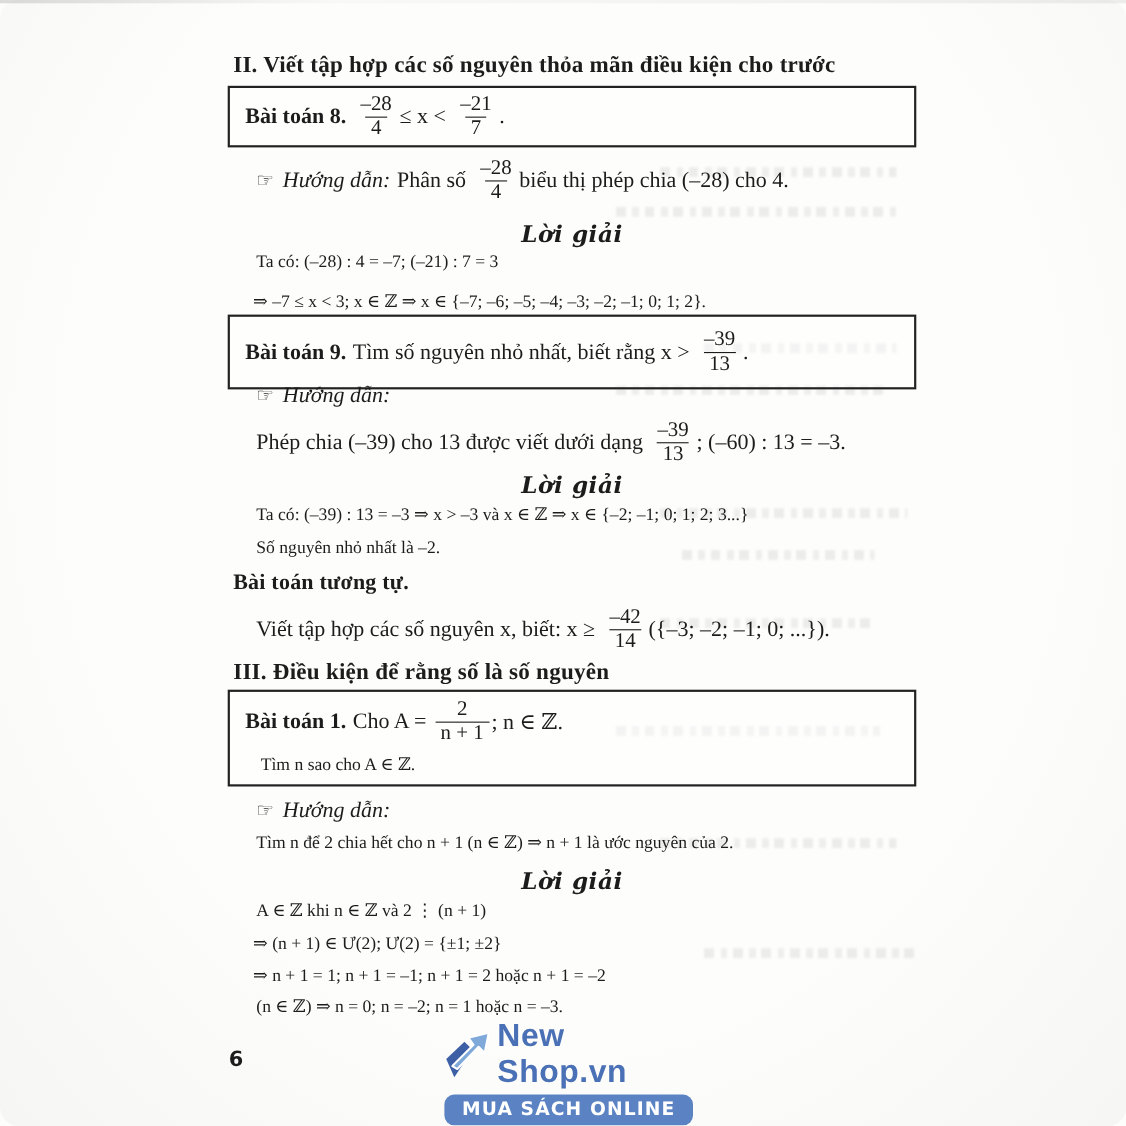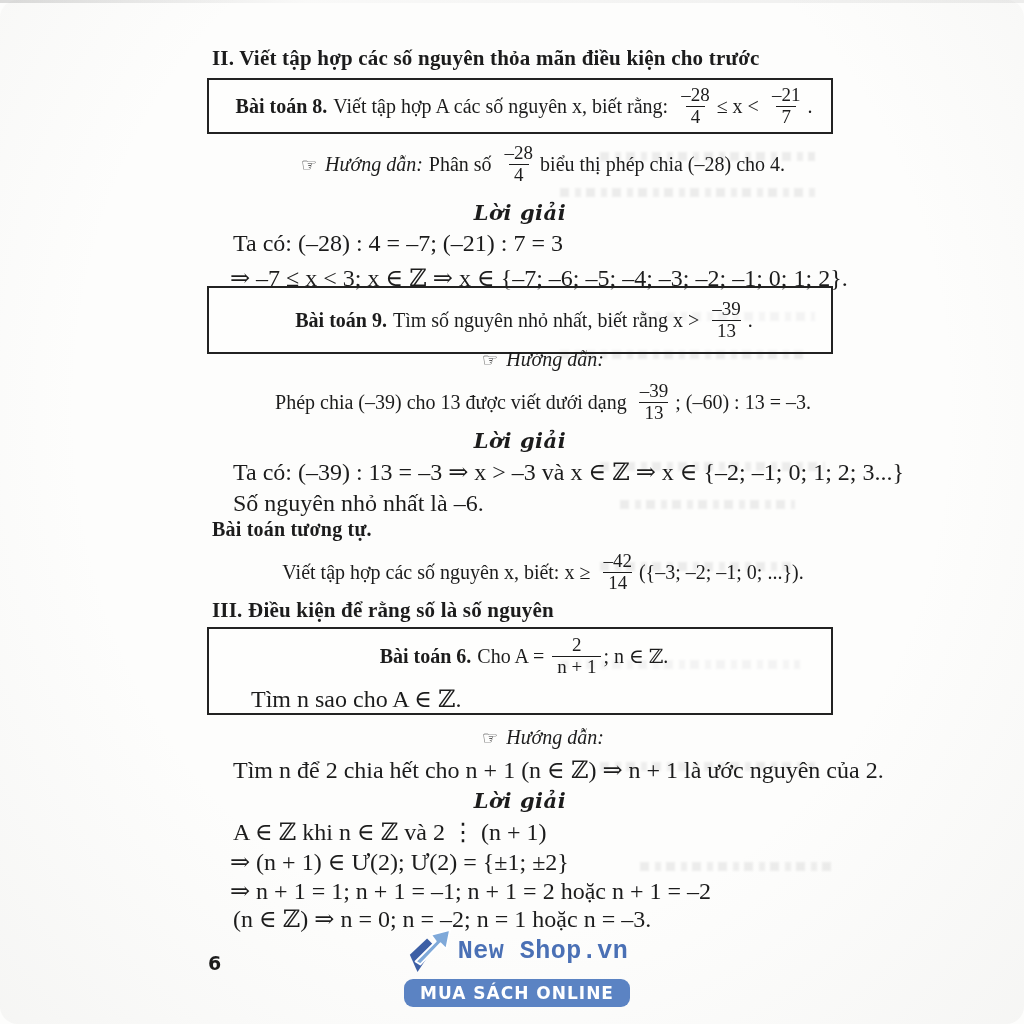--- a/index.html
+++ b/index.html
@@ -14,41 +14,41 @@
       radial-gradient(ellipse at 50% 40%, rgba(255,255,255,0) 60%, rgba(180,180,175,0.10) 100%),
       #fdfdfc;
     border-radius: 18px;
   }
   .page::before{content:"";position:absolute;top:0;left:0;right:0;height:3px;
     background:linear-gradient(90deg, rgba(120,120,120,0.25), rgba(200,200,200,0.08) 30%, rgba(120,120,120,0.12));}
   .abs{position:absolute;}
   .content{left:207px;width:626px;}
   .h-section{font-size:21px;font-weight:bold;letter-spacing:0.2px;padding-left:5px;white-space:nowrap;}
   .probbox{border:2px solid #222;box-sizing:border-box;background:rgba(255,255,255,0.4);}
-  .mathline{display:flex;align-items:center;font-size:20px;white-space:nowrap;justify-content:center;}
+  .mathline{display:flex;align-items:center;font-size:20px;white-space:nowrap;}
   .mathline > *{margin-right:6px;}
   .bold{font-weight:bold;}
   .ital{font-style:italic;}
-  .body-text{font-size:24px;white-space:nowrap;}
+  .body-text{font-size:16px;white-space:nowrap;}
   .indent{padding-left:26px;}
   .indent2{padding-left:23px;}
   .frac{display:inline-flex;flex-direction:column;align-items:center;line-height:1.08;font-size:19px;margin:0 2px;}
   .frac .num{padding:0 5px;}
   .frac .den{border-top:1.6px solid #1c1c1c;padding:0 5px;}
   .loigiai{width:626px;text-align:center;font-size:21px;font-weight:bold;font-style:italic;
     font-family:"DejaVu Serif","Liberation Serif",serif;letter-spacing:0.5px;}
   .pointer{font-family:"DejaVu Sans",sans-serif;font-size:18px;margin-right:8px;color:#2a2a2a;}
   .pagenum{font-family:"DejaVu Sans",sans-serif;font-weight:bold;font-size:19px;}
   
   .bleed{position:absolute;height:9px;opacity:0.12;filter:blur(1.2px);
     background:repeating-linear-gradient(90deg,#777 0 9px,transparent 9px 15px,#888 15px 21px,transparent 21px 26px);}
   
   .logo-wrap{left:402px;top:926px;width:230px;display:flex;flex-direction:column;align-items:center;}
   .logo-row{display:flex;align-items:center;}
-  .brand{font-family:Liberation Mono, monospace;font-weight:bold;font-size:25px;letter-spacing:0.5px;}
+  .brand{font-family:Liberation Sans, sans-serif;font-weight:bold;font-size:29px;letter-spacing:0.5px;}
   .badge{margin-top:3px;border-radius:9px;padding:4px 16px;
     font-family:"DejaVu Sans","Liberation Sans",sans-serif;font-weight:bold;font-size:17px;color:#fff;letter-spacing:1px;}
 </style>
 </head>
 <body>
 
 <div class="page">
 
   <div class="bleed" style="left:600px;top:152px;width:215px;"></div>
   <div class="bleed" style="left:560px;top:188px;width:255px;"></div>
@@ -59,21 +59,20 @@
   <div class="bleed" style="left:600px;top:562px;width:195px;"></div>
   <div class="bleed" style="left:560px;top:660px;width:240px;"></div>
   <div class="bleed" style="left:600px;top:762px;width:215px;"></div>
   <div class="bleed" style="left:640px;top:862px;width:195px;"></div>
 
   <div class="abs content h-section" style="top:46px;">II. Viết tập hợp các số nguyên thỏa mãn điều kiện cho trước</div>
 
   <div class="abs content probbox" style="top:78px;height:56px;">
     <div class="mathline" style="height:100%;padding-left:14px;">
       <span class="bold">Bài toán 8.</span>
-      <span>Viết tập hợp A các số nguyên x, biết rằng:</span>
       <span class="frac">
         <span class="num">–28</span>
         <span class="den">4</span>
       </span>
       <span>≤ x &lt;</span>
       <span class="frac">
         <span class="num">–21</span>
         <span class="den">7</span>
       </span>
       <span>.</span>
@@ -115,45 +114,45 @@
     <span>Phép chia (–39) cho 13 được viết dưới dạng</span>
     <span class="frac">
       <span class="num">–39</span>
       <span class="den">13</span>
     </span>
     <span>; (–60) : 13 = –3.</span>
   </div>
 
   <div class="abs content loigiai" style="top:428px;">Lời giải</div>
   <div class="abs content body-text indent" style="top:458px;">Ta có: (–39) : 13 = –3 ⇒ x &gt; –3 và x ∈ ℤ ⇒ x ∈ {–2; –1; 0; 1; 2; 3...}</div>
-  <div class="abs content body-text indent" style="top:490px;">Số nguyên nhỏ nhất là –6.</div>
+  <div class="abs content body-text indent" style="top:490px;">Số nguyên nhỏ nhất là –2.</div>
 
   <div class="abs content h-section" style="top:518px;font-size:20px;">Bài toán tương tự.</div>
   <div class="abs content mathline indent" style="top:546px;height:52px;">
     <span>Viết tập hợp các số nguyên x, biết: x ≥</span>
     <span class="frac">
       <span class="num">–42</span>
       <span class="den">14</span>
     </span>
     <span>({–3; –2; –1; 0; ...}).</span>
   </div>
 
   <div class="abs content h-section" style="top:598px;">III. Điều kiện để rằng số là số nguyên</div>
 
   <div class="abs content probbox" style="top:627px;height:88px;">
     <div class="mathline" style="height:54px;padding-left:14px;">
-      <span class="bold">Bài toán 6.</span>
+      <span class="bold">Bài toán 1.</span>
       <span>Cho A =</span>
       <span class="frac">
         <span class="num">2</span>
         <span class="den">n + 1</span>
       </span>
       <span>; n ∈ ℤ.</span>
     </div>
-    <div class="body-text" style="padding-left:42px;margin-top:2px;">Tìm n sao cho A ∈ ℤ.</div>
+    <div class="body-text" style="padding-left:28px;margin-top:2px;">Tìm n sao cho A ∈ ℤ.</div>
   </div>
 
   <div class="abs content mathline indent" style="top:726px;">
     <span class="pointer">☞</span>
     <span class="ital">Hướng dẫn:</span>
   </div>
   <div class="abs content body-text indent" style="top:756px;">Tìm n để 2 chia hết cho n + 1 (n ∈ ℤ) ⇒ n + 1 là ước nguyên của 2.</div>
 
   <div class="abs content loigiai" style="top:788px;">Lời giải</div>
   <div class="abs content body-text indent" style="top:818px;">A ∈ ℤ khi n ∈ ℤ và 2 ⋮ (n + 1)</div>

